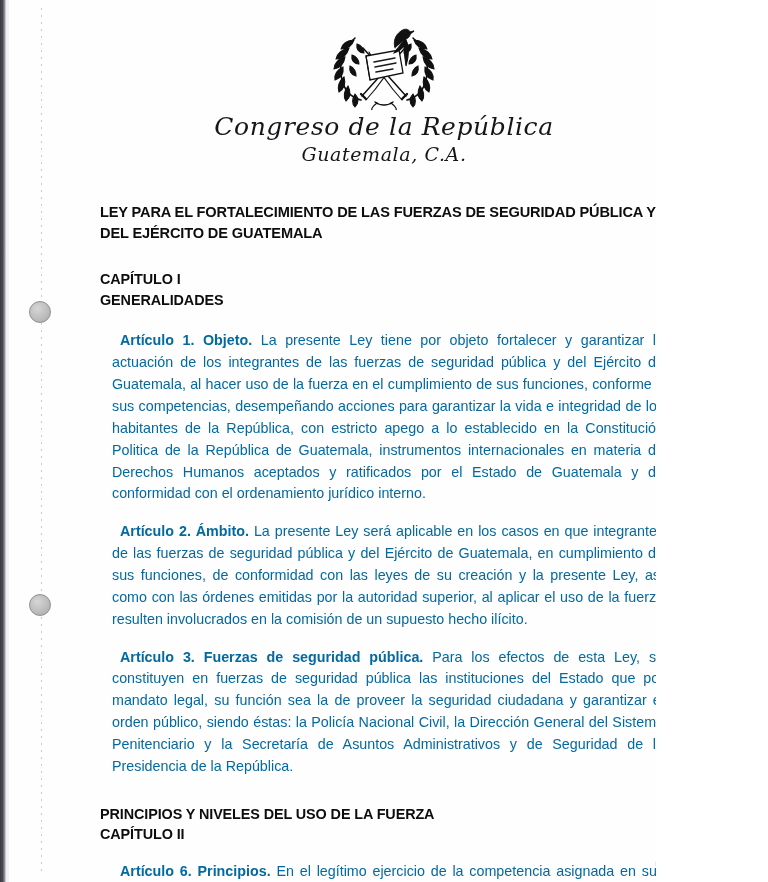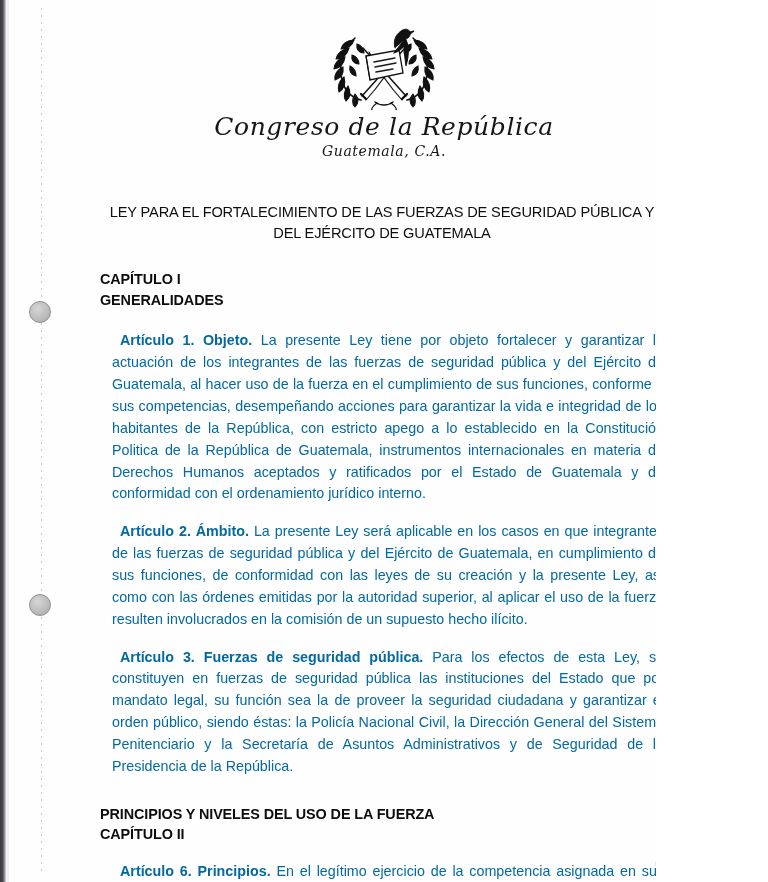--- a/index.html
+++ b/index.html
@@ -82,38 +82,38 @@
     font-family: "DejaVu Serif", "Liberation Serif", serif;
     font-style: italic;
     font-size: 25px;
     letter-spacing: 0.6px;
     line-height: 1.05;
     white-space: nowrap;
   }
   .masthead .line2 {
     font-family: "DejaVu Serif", "Liberation Serif", serif;
     font-style: italic;
-    font-size: 14px;
+    font-size: 19px;
     letter-spacing: 0.6px;
     margin-top: 3px;
     white-space: nowrap;
   }
 
   
   .column {
     position: absolute;
     left: 100px;
     top: 202px;
     width: 564px;
   }
 
   h1.doc-title {
     font-size: 14.6px;
-    font-weight: normal;
-    text-align: center;
+    font-weight: bold;
+    text-align: left;
     line-height: 1.42;
     margin: 0;
     letter-spacing: -0.15px;
     color: #0d0d0d;
   }
 
   .chapter {
     font-weight: bold;
     font-size: 14.4px;
     line-height: 1.42;

